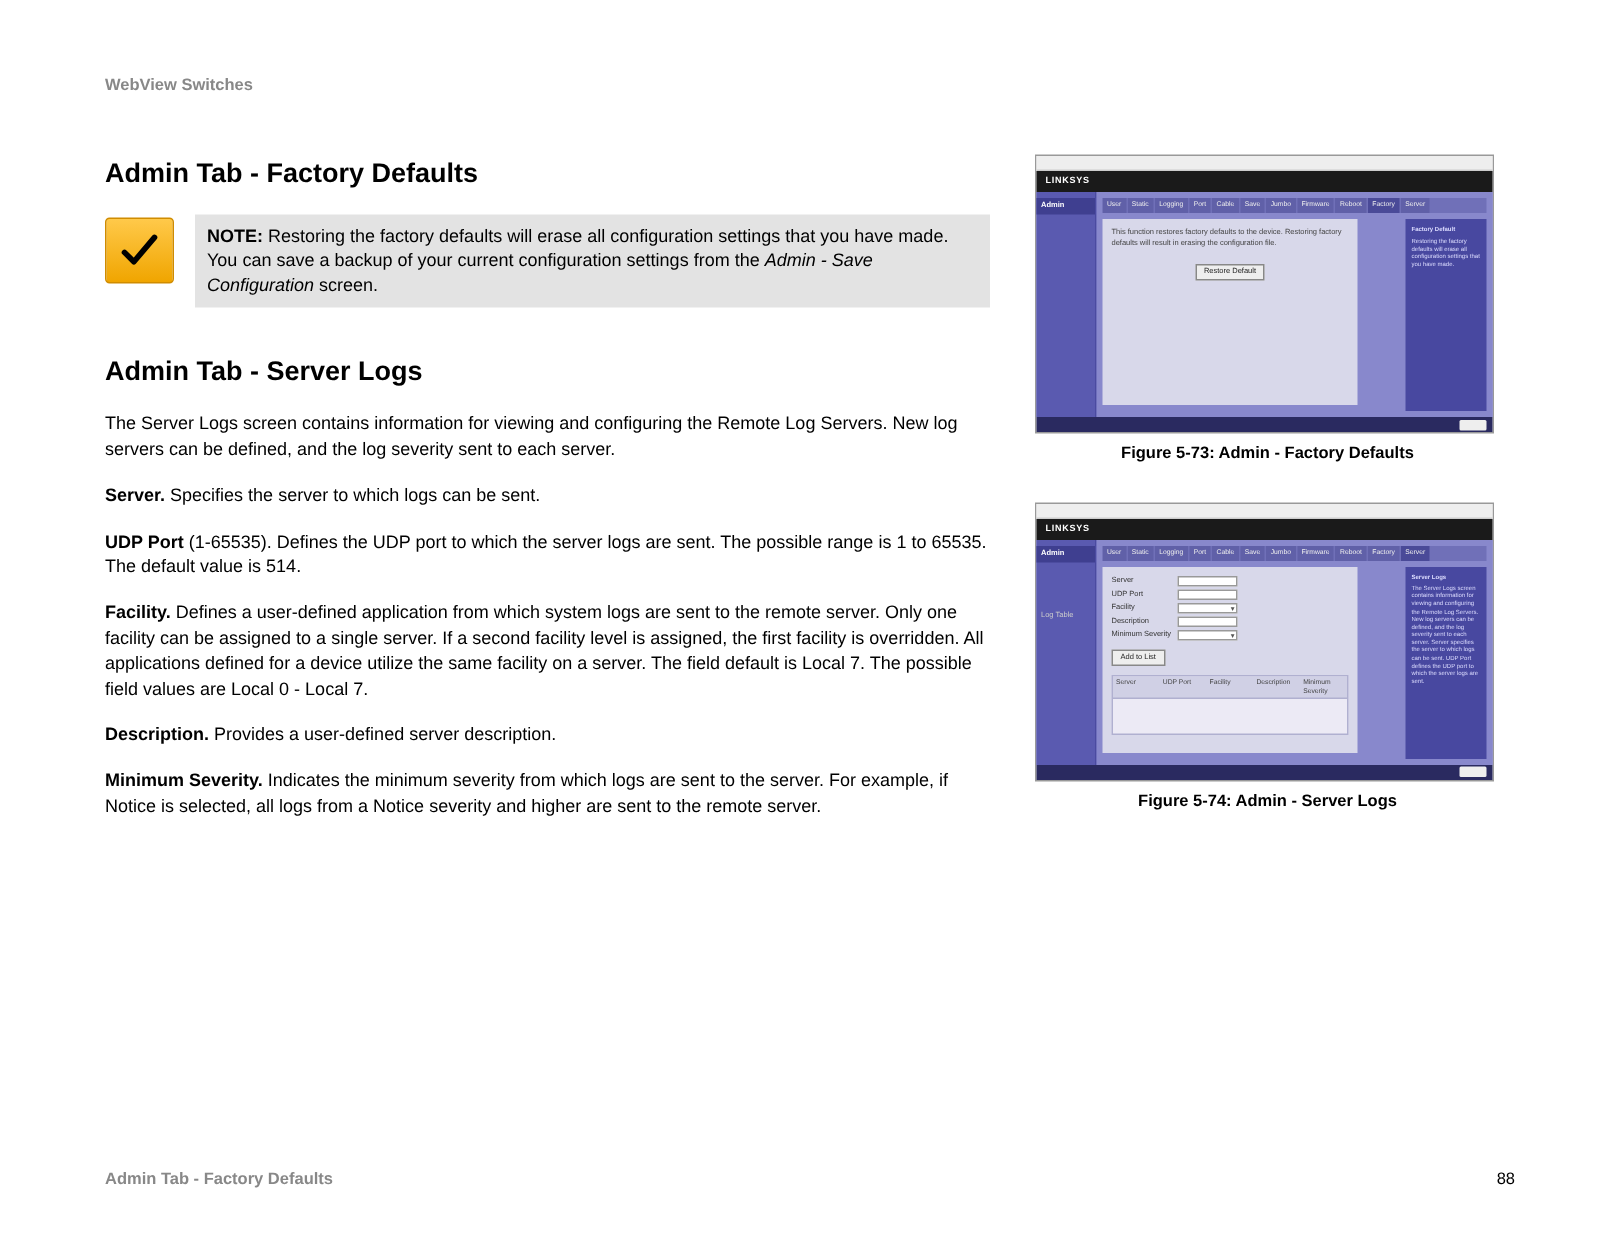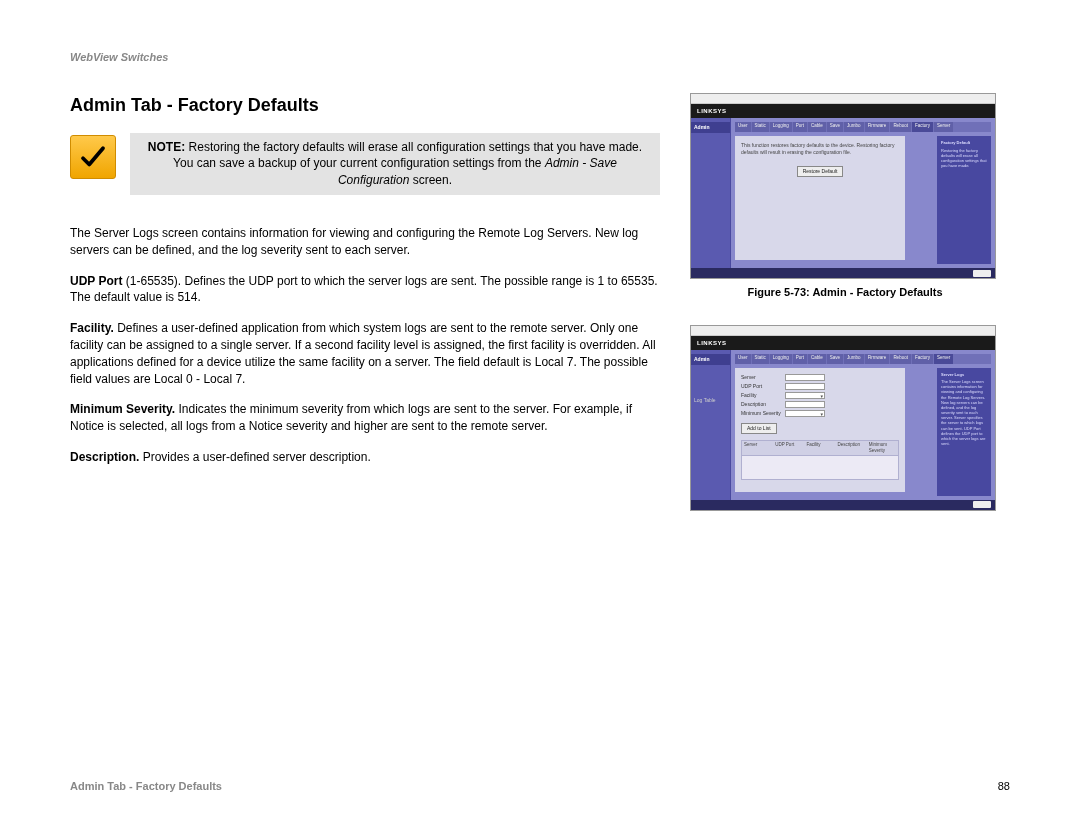--- a/index.html
+++ b/index.html
@@ -11,22 +11,21 @@
     background: #fff;
     position: relative;
     padding: 50px 70px 0 70px;
     font-size: 12px;
     line-height: 1.4;
   }
   .doc-header {
     color: #888;
     font-size: 11px;
     font-weight: bold;
-    margin-bottom: 28px;
-    font-style: italic;
+    margin-bottom: 38px;
   }
   .main-area {
     display: flex;
     gap: 30px;
   }
   .left-col {
     flex: 1;
     max-width: 590px;
   }
   .right-col {
@@ -38,21 +37,20 @@
     margin-bottom: 14px;
   }
   p.body-text {
     margin-bottom: 14px;
   }
   .note-row {
     display: flex;
     align-items: flex-start;
     gap: 14px;
     margin-bottom: 30px;
-    text-align: center;
   }
   .note-icon {
     width: 46px;
     height: 44px;
     background: linear-gradient(#ffc94a,#f0a500);
     border: 1px solid #d08c00;
     border-radius: 3px;
     display: flex;
     align-items: center;
     justify-content: center;
@@ -229,26 +227,28 @@
       <div class="note-icon">
         <svg viewBox="0 0 24 24">
             <path d="M4 13 L9 18 L20 5" stroke="#000" stroke-width="3" fill="none" stroke-linecap="round" stroke-linejoin="round"></path>
           </svg>
       </div>
       <div class="note-text">
         <span class="note-label">NOTE:</span><span> Restoring the factory defaults will erase all configuration settings that you have made. You can save a backup of your current configuration settings from the </span><span class="italic">Admin - Save Configuration</span><span> screen.</span>
       </div>
     </div>
 
+    <h2 class="section-heading">Admin Tab - Server Logs</h2>
     <p class="body-text">The Server Logs screen contains information for viewing and configuring the Remote Log Servers. New log servers can be defined, and the log severity sent to each server.</p>
 
+    <p class="definition"><span class="term">Server.</span><span> Specifies the server to which logs can be sent.</span></p>
     <p class="definition"><span class="term">UDP Port</span><span> (1-65535). Defines the UDP port to which the server logs are sent. The possible range is 1 to 65535. The default value is 514.</span></p>
     <p class="definition"><span class="term">Facility.</span><span> Defines a user-defined application from which system logs are sent to the remote server. Only one facility can be assigned to a single server. If a second facility level is assigned, the first facility is overridden. All applications defined for a device utilize the same facility on a server. The field default is Local 7. The possible field values are Local 0 - Local 7.</span></p>
+    <p class="definition"><span class="term">Description.</span><span> Provides a user-defined server description.</span></p>
     <p class="definition"><span class="term">Minimum Severity.</span><span> Indicates the minimum severity from which logs are sent to the server. For example, if Notice is selected, all logs from a Notice severity and higher are sent to the remote server.</span></p>
-    <p class="definition"><span class="term">Description.</span><span> Provides a user-defined server description.</span></p>
 
   </div>
 
   <div class="right-col">
 
     <div class="figure-block">
       <div class="shot">
         <div class="browser-top"></div>
         <div class="brand-bar">LINKSYS</div>
         <div class="app-body">
@@ -344,20 +344,21 @@
             <div class="help-panel">
               <div style="font-weight:bold;margin-bottom:2px">Server Logs</div>
               <div>The Server Logs screen contains information for viewing and configuring the Remote Log Servers. New log servers can be defined, and the log severity sent to each server. Server specifies the server to which logs can be sent. UDP Port defines the UDP port to which the server logs are sent.</div>
             </div>
           </div>
         </div>
         <div class="footer-bar">
             <div class="cisco"></div>
           </div>
       </div>
+      <div class="fig-caption">Figure 5-74: Admin - Server Logs</div>
     </div>
 
   </div>
 </div>
 
 <div class="page-footer">
   <div class="footer-left">
     <div>Admin Tab - Factory Defaults</div>
   </div>
   <div class="page-num">88</div>

